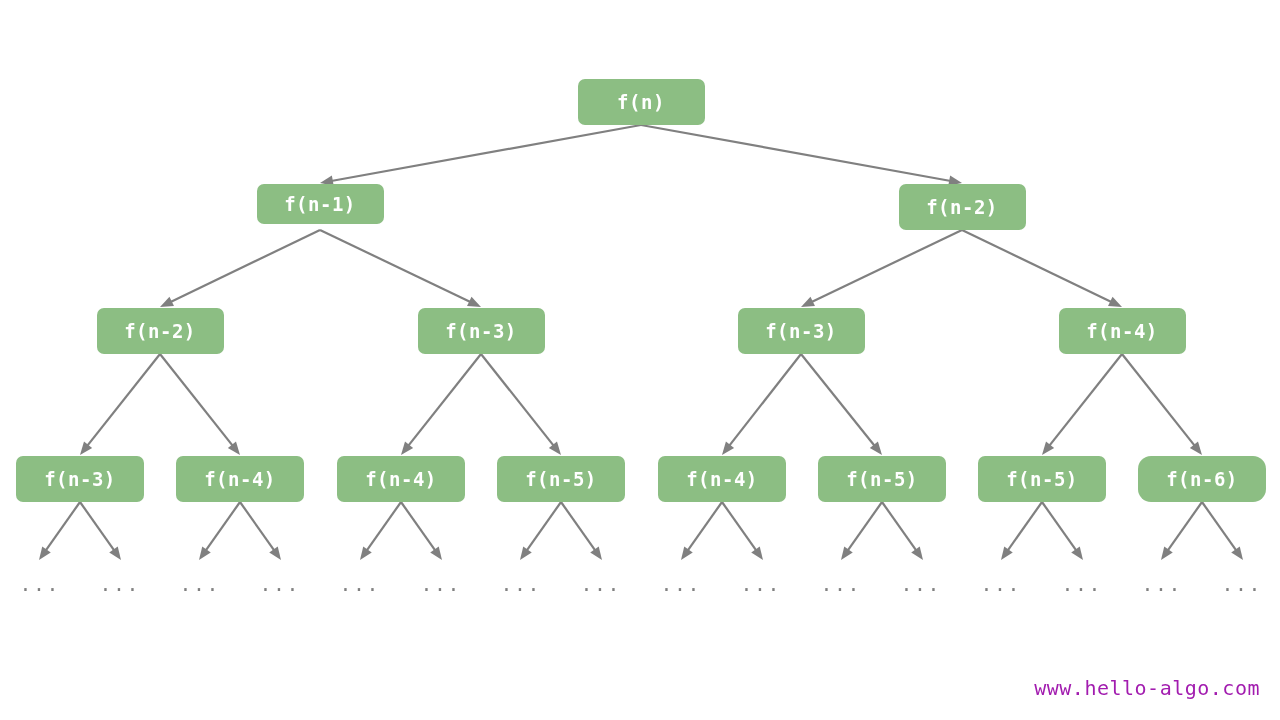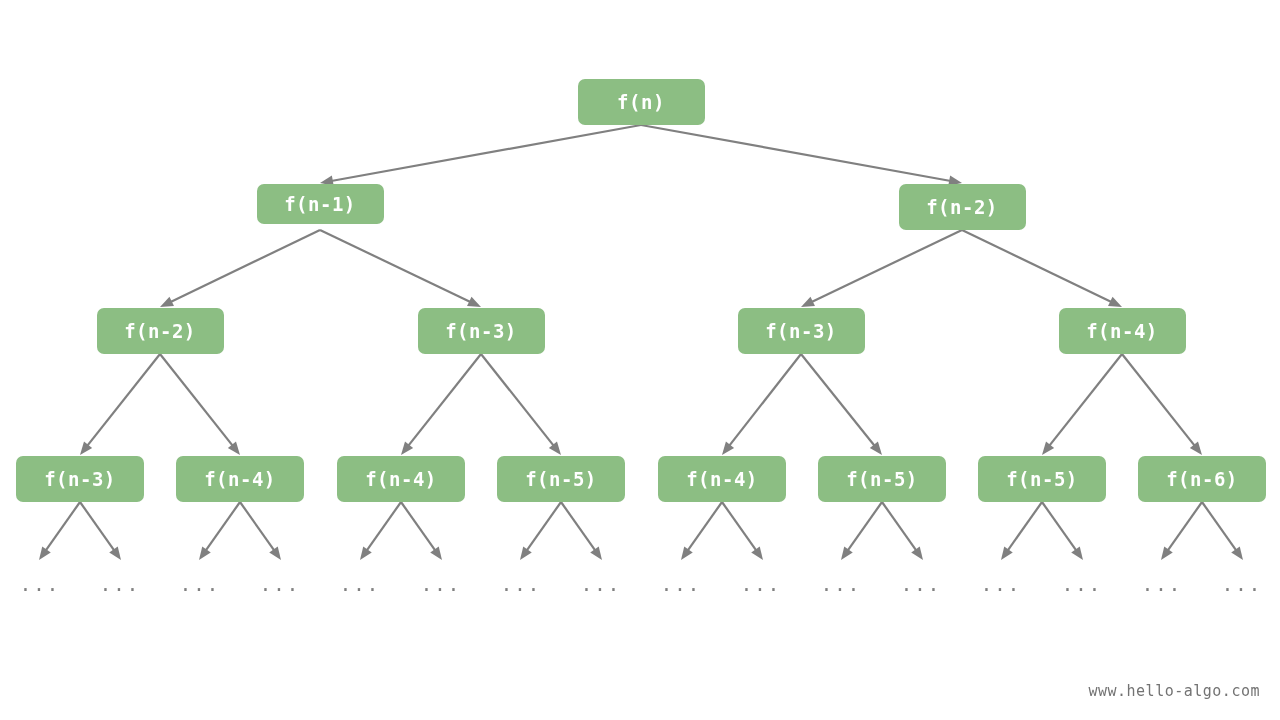--- a/index.html
+++ b/index.html
@@ -52,23 +52,23 @@
     letter-spacing: 2px;
     display: flex;
     align-items: center;
     justify-content: center;
     white-space: nowrap;
   }
   .watermark {
     position: absolute;
     right: 20px;
     bottom: 20px;
-    color: #737373;
-    font-family: "DejaVu Sans Mono", monospace;
-    font-size: 15px;
+    color: #a21caf;
+    font-family: "DejaVu Sans Mono", monospace;
+    font-size: 20px;
     letter-spacing: 0.5px;
     white-space: nowrap;
   }
 </style>
 </head>
 <body>
 
 <div id="canvas">
   <svg class="edge-layer" id="edge-layer" viewBox="0 0 1280 720" width="1280" height="720">
       <g>
@@ -200,21 +200,21 @@
       <div class="node" style="left: 417.5px; top: 308px; width: 127px; height: 46px; background: rgb(140, 190, 131); color: rgb(255, 255, 255);">f(n-3)</div>
       <div class="node" style="left: 737.5px; top: 308px; width: 127px; height: 46px; background: rgb(140, 190, 131); color: rgb(255, 255, 255);">f(n-3)</div>
       <div class="node" style="left: 1058.5px; top: 308px; width: 127px; height: 46px; background: rgb(140, 190, 131); color: rgb(255, 255, 255);">f(n-4)</div>
       <div class="node" style="left: 16px; top: 456px; width: 128px; height: 46px; background: rgb(140, 190, 131); color: rgb(255, 255, 255);">f(n-3)</div>
       <div class="node" style="left: 176px; top: 456px; width: 128px; height: 46px; background: rgb(140, 190, 131); color: rgb(255, 255, 255);">f(n-4)</div>
       <div class="node" style="left: 337px; top: 456px; width: 128px; height: 46px; background: rgb(140, 190, 131); color: rgb(255, 255, 255);">f(n-4)</div>
       <div class="node" style="left: 497px; top: 456px; width: 128px; height: 46px; background: rgb(140, 190, 131); color: rgb(255, 255, 255);">f(n-5)</div>
       <div class="node" style="left: 658px; top: 456px; width: 128px; height: 46px; background: rgb(140, 190, 131); color: rgb(255, 255, 255);">f(n-4)</div>
       <div class="node" style="left: 818px; top: 456px; width: 128px; height: 46px; background: rgb(140, 190, 131); color: rgb(255, 255, 255);">f(n-5)</div>
       <div class="node" style="left: 978px; top: 456px; width: 128px; height: 46px; background: rgb(140, 190, 131); color: rgb(255, 255, 255);">f(n-5)</div>
-      <div class="node" style="left: 1138px; top: 456px; width: 128px; height: 46px; background: rgb(140, 190, 131); color: rgb(255, 255, 255);">f(n-6)</div>
+      <div class="node" style="left: 1138px; top: 456px; width: 128px; height: 46px; background: rgb(140, 190, 131); color: rgb(255, 255, 255); border-radius: 13px;">f(n-6)</div>
       <div class="ellipsis" style="left: 10px; top: 573px; width: 60px; height: 22px; color: rgb(128, 128, 128);">...</div>
       <div class="ellipsis" style="left: 90px; top: 573px; width: 60px; height: 22px; color: rgb(128, 128, 128);">...</div>
       <div class="ellipsis" style="left: 170px; top: 573px; width: 60px; height: 22px; color: rgb(128, 128, 128);">...</div>
       <div class="ellipsis" style="left: 250px; top: 573px; width: 60px; height: 22px; color: rgb(128, 128, 128);">...</div>
       <div class="ellipsis" style="left: 330px; top: 573px; width: 60px; height: 22px; color: rgb(128, 128, 128);">...</div>
       <div class="ellipsis" style="left: 411px; top: 573px; width: 60px; height: 22px; color: rgb(128, 128, 128);">...</div>
       <div class="ellipsis" style="left: 491px; top: 573px; width: 60px; height: 22px; color: rgb(128, 128, 128);">...</div>
       <div class="ellipsis" style="left: 571px; top: 573px; width: 60px; height: 22px; color: rgb(128, 128, 128);">...</div>
       <div class="ellipsis" style="left: 651px; top: 573px; width: 60px; height: 22px; color: rgb(128, 128, 128);">...</div>
       <div class="ellipsis" style="left: 731px; top: 573px; width: 60px; height: 22px; color: rgb(128, 128, 128);">...</div>

